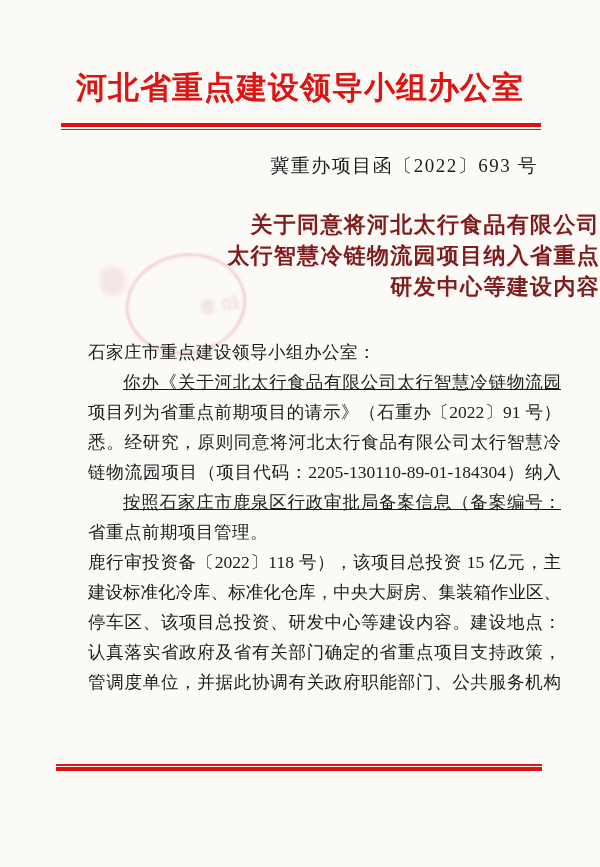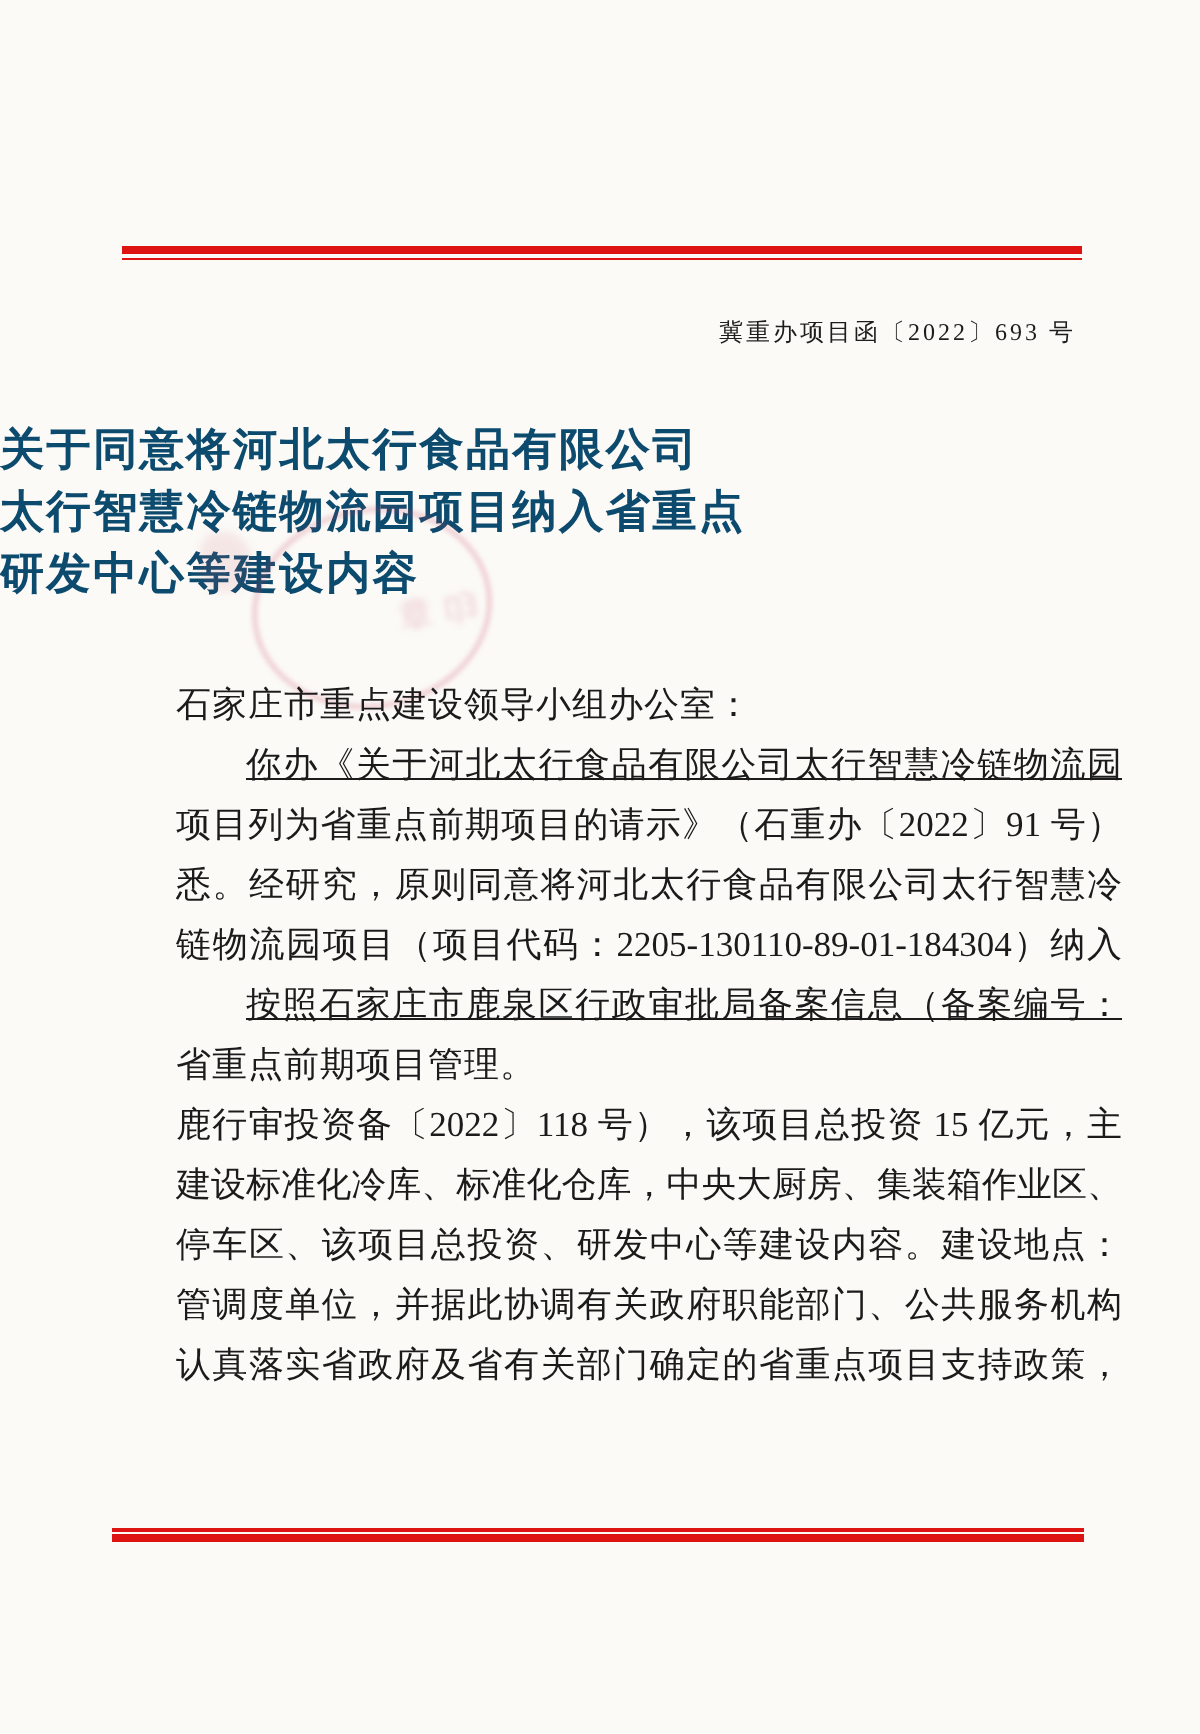--- a/index.html
+++ b/index.html
@@ -24,31 +24,31 @@
     line-height:44px;
     white-space:nowrap;
   }
   
   .rule-top { position:absolute; left:61px; top:123px; width:480px; }
   .rule-top .bar-thick { height:3.5px; background:var(--accent-red,#df1412); }
   .rule-top .bar-thin  { height:1.3px; background:var(--accent-red,#df1412); margin-top:2px; }
   
   .doc-number {
     position:absolute; top:154px; right:62px;
-    font-size:12px; color:#1d1d1d;
+    font-size:19px; color:#1d1d1d;
     letter-spacing:1.5px; line-height:24px;
     white-space:nowrap;
   }
   
   .title {
     position:absolute; top:209px; left:0; width:100%;
-    text-align:left;
+    text-align:right;
     font-size:22px; font-weight:bold;
     line-height:31px; letter-spacing:1.3px;
-    color:#0c4a6e;
+    color:#7f1d1d;
     white-space:nowrap;
   }
   
   .seal {
     position:absolute; left:126px; top:254px;
     width:116px; height:96px;
     border:2.5px solid rgba(201,62,92,0.30);
     border-radius:50%;
     transform:rotate(-10deg);
     filter:blur(1.3px);
@@ -93,20 +93,21 @@
   
   .rule-bottom { position:absolute; left:56px; top:764px; width:486px; }
   .rule-bottom .bar-thin  { height:1.6px; background:var(--accent-red,#df1412); }
   .rule-bottom .bar-thick { height:4px;  background:var(--accent-red,#df1412); margin-top:1.6px; }
 </style>
 </head>
 <body>
 
 <div class="page">
 
+  <div class="org-name">河北省重点建设领导小组办公室</div>
 
   <div class="rule-top">
     <div class="bar-thick"></div>
     <div class="bar-thin"></div>
   </div>
 
   <div class="doc-number">冀重办项目函〔2022〕693 号</div>
 
   <div class="title">
     <div>关于同意将河北太行食品有限公司</div>
@@ -122,22 +123,22 @@
       <div class="bline">石家庄市重点建设领导小组办公室：</div>
       <div class="bline indent fill">你办《关于河北太行食品有限公司太行智慧冷链物流园</div>
       <div class="bline fill">项目列为省重点前期项目的请示》（石重办〔2022〕91 号）收</div>
       <div class="bline fill">悉。经研究，原则同意将河北太行食品有限公司太行智慧冷</div>
       <div class="bline fill">链物流园项目（项目代码：2205-130110-89-01-184304）纳入</div>
       <div class="bline indent fill">按照石家庄市鹿泉区行政审批局备案信息（备案编号：</div>
       <div class="bline">省重点前期项目管理。</div>
       <div class="bline fill">鹿行审投资备〔2022〕118 号），该项目总投资 15 亿元，主要</div>
       <div class="bline fill">建设标准化冷库、标准化仓库，中央大厨房、集装箱作业区、</div>
       <div class="bline fill">停车区、该项目总投资、研发中心等建设内容。建设地点：</div>
+      <div class="bline fill">认真落实省政府及省有关部门确定的省重点项目支持政策，</div>
       <div class="bline fill">管调度单位，并据此协调有关政府职能部门、公共服务机构</div>
-      <div class="bline fill">认真落实省政府及省有关部门确定的省重点项目支持政策，</div>
     </div>
 
   <div class="rule-bottom">
     <div class="bar-thin"></div>
     <div class="bar-thick"></div>
   </div>
 
 </div>
 
 </body></html>

